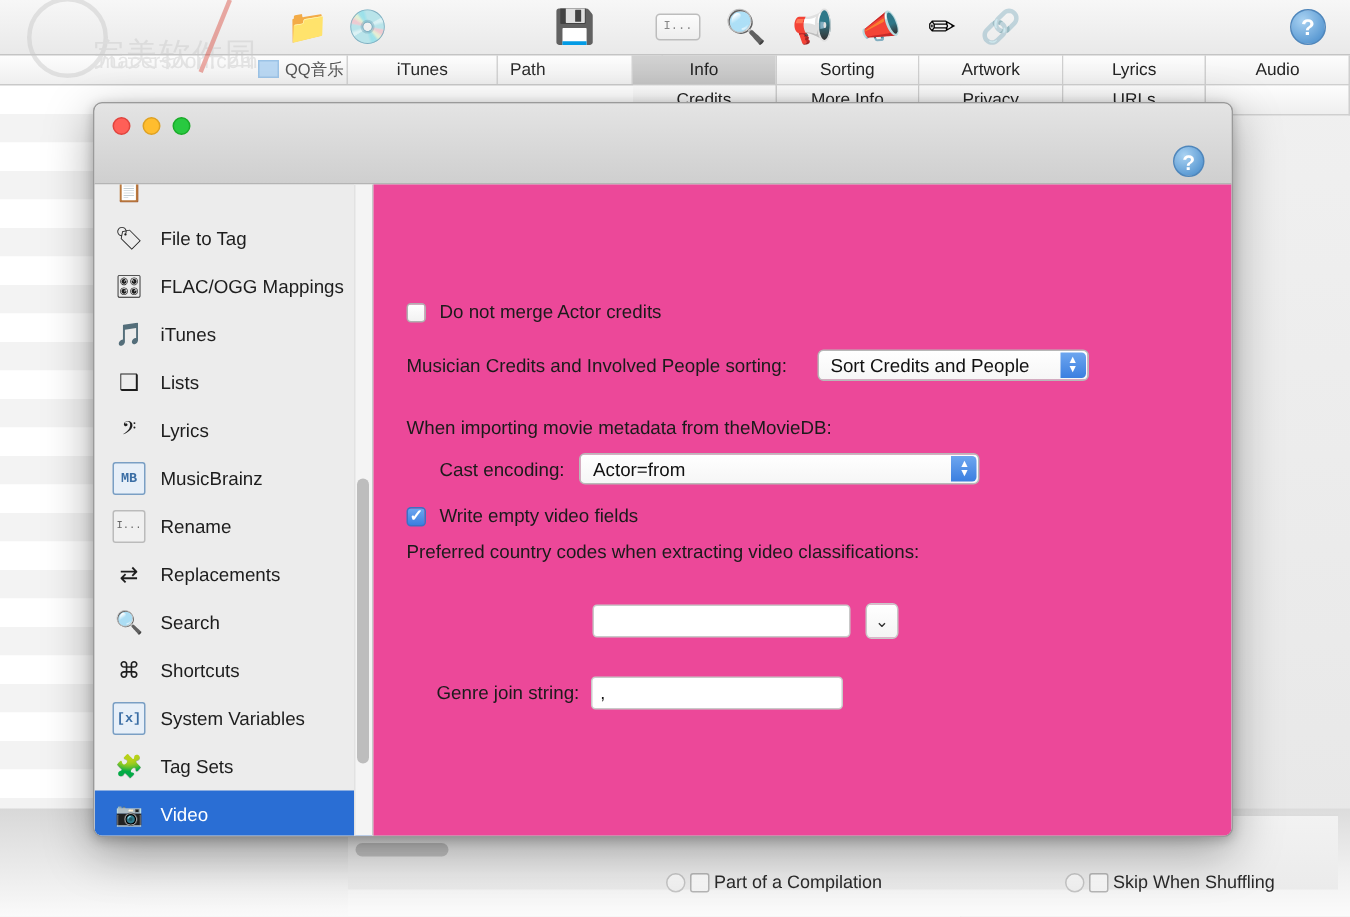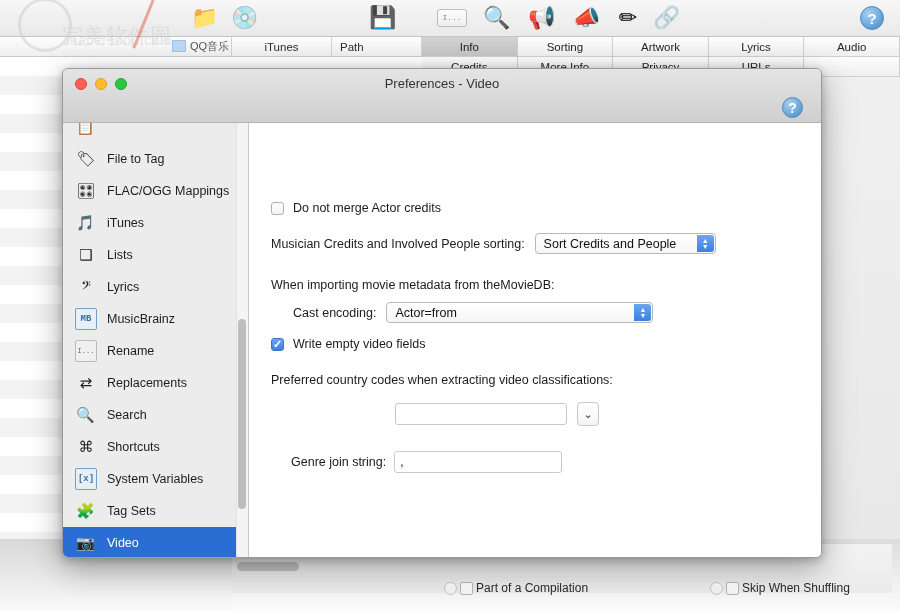--- a/index.html
+++ b/index.html
@@ -214,21 +214,21 @@
   }
   .side-scroll {
     position: absolute; right: 2px; top: 196px; width: 8px; height: 190px;
     border-radius: 4px; background: #bdbdbd;
   }
   .side-scroll-track {
     position: absolute; right: 0px; top: 0; width: 12px; height: 100%;
     background: #f4f4f4; border-left: 1px solid #e2e2e2;
   }
 
-  .content { position: relative; flex: 1; background: #ffffff; }
+  .content { position: relative; flex: 1; background: #ec4899; }
 
   .row { position: absolute; display: flex; align-items: center; }
   .lbl { font-size: 12.5px; color: #1b1b1b; white-space: nowrap; }
 
   .checkbox {
     width: 13px; height: 13px; border-radius: 3px;
     border: 1px solid #b0b0b0;
     background: linear-gradient(#ffffff,#f2f2f2);
     flex: 0 0 13px;
   }
@@ -427,21 +427,20 @@
 </div>
 
 <div class="dialog">
 
   <div class="titlebar">
     <div class="traffic">
       <span class="tl red"></span>
       <span class="tl yellow"></span>
       <span class="tl green"></span>
     </div>
-    <div class="dlg-title">Preferences - Video</div>
     <div class="help-btn">?</div>
   </div>
 
   <div class="dlg-body">
 
     <div class="side">
       <div class="side-list" id="sidebar-list">
           <div class="side-item">
             <span class="side-ico" style="font-size: 15px;">📋</span>
             <span></span>
@@ -504,21 +503,21 @@
       </div>
     </div>
 
     <div class="content">
 
       <div class="row" style="left:22px; top:78px; gap:9px;">
         <span class="checkbox"></span>
         <span class="lbl">Do not merge Actor credits</span>
       </div>
 
-      <div class="row" style="left:22px; top:110px; gap:10px;">
+      <div class="row" style="left:22px; top:110px; gap:20px;">
         <span class="lbl">Musician Credits and Involved People sorting:</span>
         <span class="popup" style="width:181px;">
           <span>Sort Credits and People</span>
           <span class="arrows">
               <span>▲</span>
               <span>▼</span>
             </span>
         </span>
       </div>
 
@@ -535,21 +534,21 @@
               <span>▼</span>
             </span>
         </span>
       </div>
 
       <div class="row" style="left:22px; top:214px; gap:9px;">
         <span class="checkbox on"></span>
         <span class="lbl">Write empty video fields</span>
       </div>
 
-      <div class="row" style="left:22px; top:250px;">
+      <div class="row" style="left:22px; top:238px;">
         <span class="lbl">Preferred country codes when extracting video classifications:</span>
       </div>
 
       <div class="row" style="left:146px; top:279px; gap:10px;">
         <span class="textfield" style="width:172px;"></span>
         <span class="chevbtn">⌄</span>
       </div>
 
       <div class="row" style="left:42px; top:328px; gap:8px;">
         <span class="lbl">Genre join string:</span>

